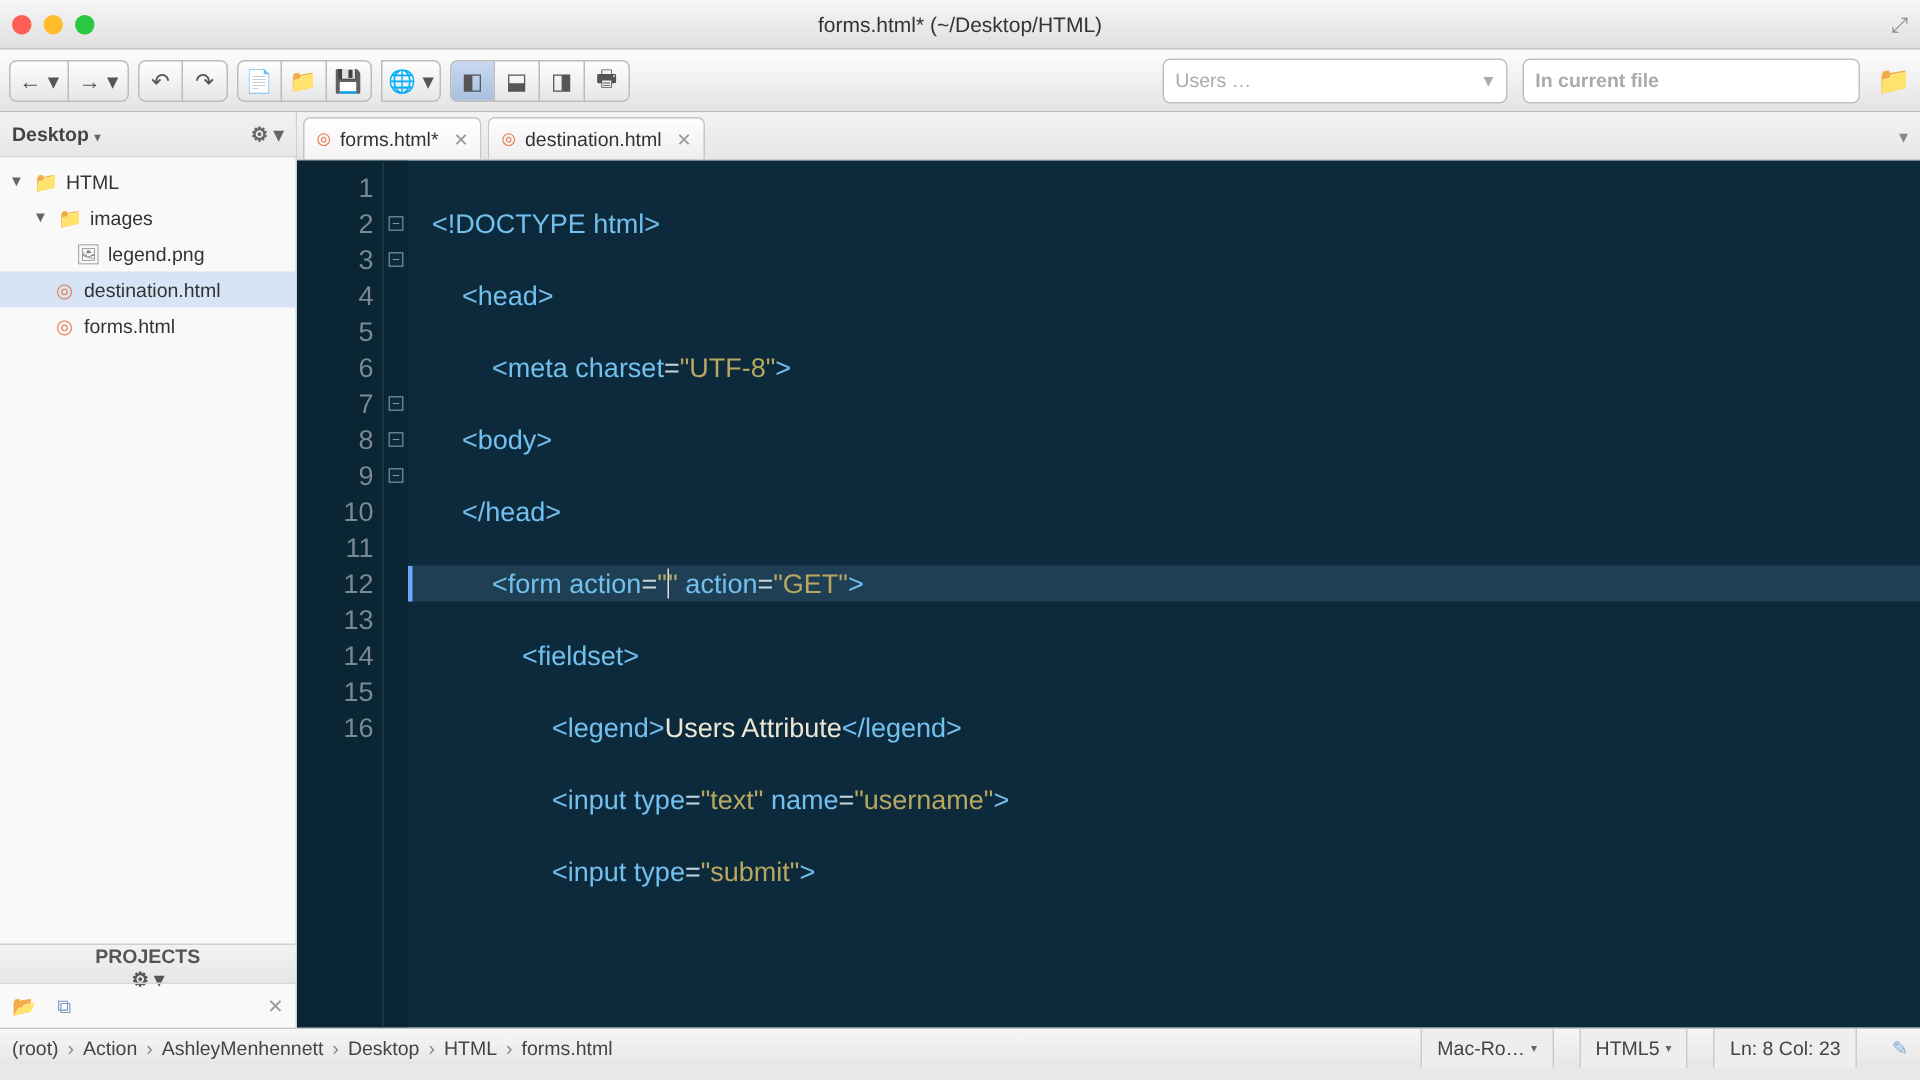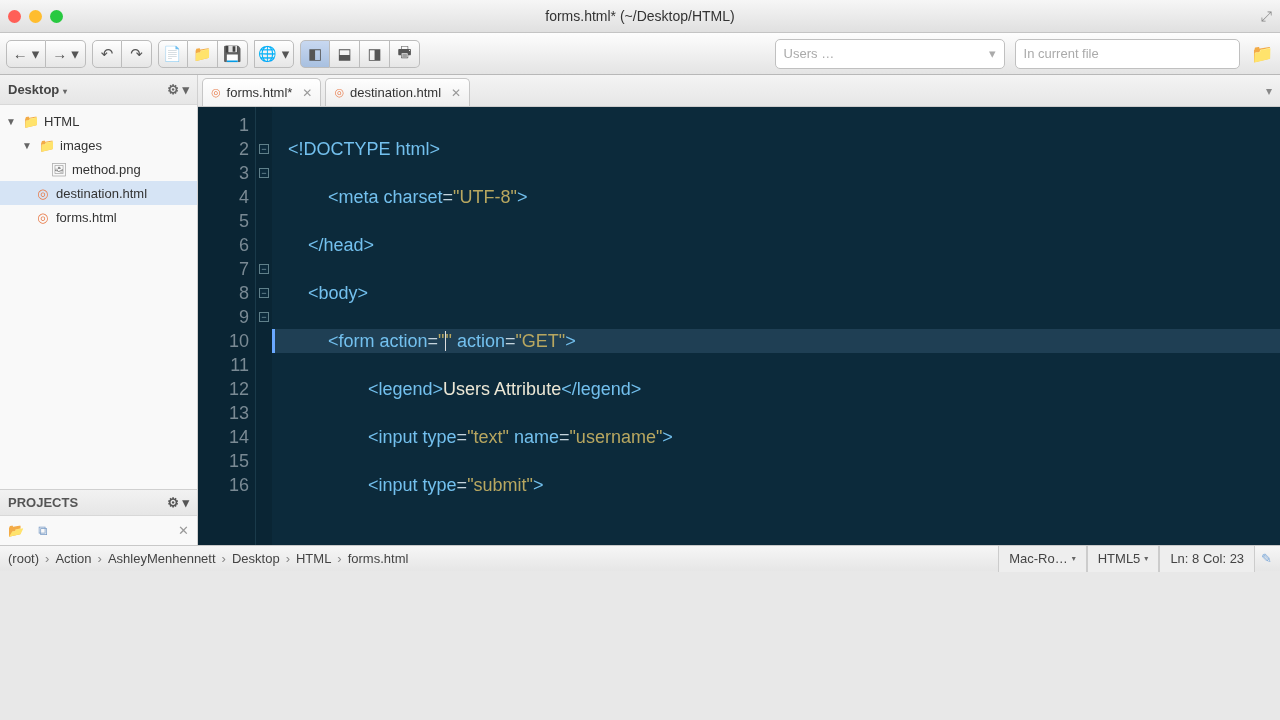--- a/index.html
+++ b/index.html
@@ -17,39 +17,39 @@
 .toolbar { height:42px; background:linear-gradient(#fdfdfd,#e4e4e4); border-bottom:1px solid #b8b8b8; display:flex; align-items:center; padding:0 6px; gap:6px; }
 .tgroup{display:flex;}
 .tbtn{ width:30px; height:28px; background:linear-gradient(#fefefe,#e6e6e6); border:1px solid #bcbcbc; display:flex; align-items:center; justify-content:center; font-size:15px; color:#555; cursor:pointer; }
 .tgroup .tbtn:first-child{border-radius:5px 0 0 5px;}
 .tgroup .tbtn:last-child{border-radius:0 5px 5px 0;}
 .tgroup .tbtn:not(:first-child){border-left:none;}
 .tbtn.wide{width:40px;}
 .tbtn.active{background:linear-gradient(#c8d8f0,#a8c0e0);}
 .toolbar-spacer{flex:1;}
 .find-box{ width:230px; height:30px; border:1px solid #c0c0c0; border-radius:5px; background:#fff; display:flex; align-items:center; padding:0 8px; color:#aaa; justify-content:space-between;}
-.context-box{ width:225px; height:30px; border:1px solid #c0c0c0; border-radius:5px; background:#fff; display:flex; align-items:center; padding:0 8px; color:#aaa; margin-left:4px;}
+.context-box{ width:225px; height:30px; border:1px solid #c0c0c0; border-radius:5px; background:#fff; display:flex; align-items:center; padding:0 8px; color:#aaa; margin-left:4px;font-weight:bold;}
 .folder-tbtn{margin-left:6px;color:#888;font-size:18px;}
 
 
-.main-area{ display:flex; height:470px; }
+.main-area{ display:flex; height:610px; }
 
 
 .sidebar{ width:198px; background:#f9f9f9; border-right:1px solid #d0d0d0; display:flex; flex-direction:column; }
 .sb-head{ height:30px; background:linear-gradient(#f2f2f2,#e6e6e6); display:flex; align-items:center; padding:0 8px; font-weight:bold; color:#444; justify-content:space-between; border-bottom:1px solid #d8d8d8;}
 .sb-head .gear{color:#666;}
 .tree{ flex:1; padding:4px 0; overflow:auto; font-size:13px; color:#333; }
 .tree-row{ display:flex; align-items:center; height:24px; padding-left:6px; cursor:pointer; gap:4px; }
 .tree-row.sel{ background:#d6e4f5; }
 .tri{ width:12px; font-size:10px; color:#666; }
 .ficon{ width:18px; text-align:center; }
 .ficon.folder{color:#7aa7d8;}
 .ficon.img{color:#888;}
 .ficon.html{color:#e87b4a;}
-.projects-head{ height:26px; background:linear-gradient(#f2f2f2,#e6e6e6); border-top:1px solid #d0d0d0; display:flex; align-items:center; padding:0 8px; font-weight:bold; color:#555; justify-content:space-between;}
+.projects-head{ height:26px; background:linear-gradient(#f2f2f2,#e6e6e6); border-top:1px solid #d0d0d0; display:flex; align-items:center; padding:0 8px; font-weight:bold; color:#555; justify-content:space-between;flex-direction:column;}
 .proj-btns{ height:30px; border-top:1px solid #d8d8d8; display:flex; align-items:center; padding:0 8px; color:#7a9cc6; gap:14px;}
 .proj-btns .x{margin-left:auto; color:#999;}
 
 
 .editor-panel{ flex:1; display:flex; flex-direction:column; background:#fff; }
 .tabbar{ height:32px; background:linear-gradient(#f4f4f4,#e6e6e6); border-bottom:1px solid #ccc; display:flex; align-items:flex-end; padding-left:4px;}
 .tab{ height:28px; background:linear-gradient(#fefefe,#eee); border:1px solid #c6c6c6; border-bottom:none; border-radius:5px 5px 0 0; display:flex; align-items:center; padding:0 8px; margin-right:4px; gap:6px; font-size:13px; color:#333; cursor:pointer;}
 .tab .tabicon{color:#e87b4a; font-size:11px;}
 .tab .close{color:#999; font-size:12px; margin-left:4px;}
 .tab.active{ background:linear-gradient(#fff,#f4f4f4); }
@@ -67,21 +67,21 @@
 .tag{color:#73c0ee;}
 .attr{color:#73c0ee;}
 .str{color:#b8a760;}
 .txt{color:#ece7d5;}
 .pun{color:#c5d4dd;}
 .caret{ display:inline-block; width:1px; height:20px; background:#ddd; vertical-align:middle; margin-top:-3px;}
 
 
 .statusbar{ height:26px; background:linear-gradient(#f6f6f6,#e6e6e6); border-top:1px solid #c8c8c8; display:flex; align-items:center; padding:0 8px; font-size:13px; color:#444;}
 .crumb-sep{ margin:0 6px; color:#888;}
-.status-right{ margin-left:auto; display:flex; align-items:center; gap:0;}
+.status-right{ margin-left:auto; display:flex; align-items:center; gap:17px;}
 .status-pill{ background:#eee; border-left:1px solid #ccc; border-right:1px solid #ccc; padding:0 10px; height:26px; display:flex; align-items:center; gap:4px;}
 .tri-sm{font-size:8px; color:#666;}
 .stat-icon{color:#7aa7d8; margin-left:6px;}
 </style>
 </head>
 <body>
 
 <div class="titlebar">
   <div class="traffic">
     <div class="dot red"></div>
@@ -139,21 +139,21 @@
           <span class="ficon folder">📁</span>
           <span>HTML</span>
       </div>
       <div class="tree-row" style="padding-left:22px">
         <span class="tri">▼</span>
           <span class="ficon folder">📁</span>
           <span>images</span>
       </div>
       <div class="tree-row" style="padding-left:50px">
         <span class="ficon img">🖼</span>
-          <span>method.png</span>
+          <span>legend.png</span>
       </div>
       <div class="tree-row sel" style="padding-left:34px">
         <span class="ficon html">◎</span>
           <span>destination.html</span>
       </div>
       <div class="tree-row" style="padding-left:34px">
         <span class="ficon html">◎</span>
           <span>forms.html</span>
       </div>
     </div>
@@ -225,24 +225,26 @@
         <div class="fm"></div>
           <div class="fm"></div>
           <div class="fm"></div>
           <div class="fm"></div>
           <div class="fm"></div>
           <div class="fm"></div>
           <div class="fm"></div>
       </div>
       <div class="code">
 <div class="row"><span class="tag">&lt;!DOCTYPE</span><span class="pun"> </span><span class="attr">html</span><span class="tag">&gt;</span></div>
+<div class="row">    <span class="tag">&lt;head&gt;</span></div>
 <div class="row">        <span class="tag">&lt;meta</span><span class="pun"> </span><span class="attr">charset</span><span class="pun">=</span><span class="str">"UTF-8"</span><span class="tag">&gt;</span></div>
+<div class="row">    <span class="tag">&lt;body&gt;</span></div>
 <div class="row">    <span class="tag">&lt;/head&gt;</span></div>
-<div class="row">    <span class="tag">&lt;body&gt;</span></div>
 <div class="row hl">        <span class="tag">&lt;form</span><span class="pun"> </span><span class="attr">action</span><span class="pun">=</span><span class="str">"</span><span class="caret"></span><span class="str">"</span><span class="pun"> </span><span class="attr">action</span><span class="pun">=</span><span class="str">"GET"</span><span class="tag">&gt;</span></div>
+<div class="row">            <span class="tag">&lt;fieldset&gt;</span></div>
 <div class="row">                <span class="tag">&lt;legend&gt;</span><span class="txt">Users Attribute</span><span class="tag">&lt;/legend&gt;</span></div>
 <div class="row">                <span class="tag">&lt;input</span><span class="pun"> </span><span class="attr">type</span><span class="pun">=</span><span class="str">"text"</span><span class="pun"> </span><span class="attr">name</span><span class="pun">=</span><span class="str">"username"</span><span class="tag">&gt;</span></div>
 <div class="row">                <span class="tag">&lt;input</span><span class="pun"> </span><span class="attr">type</span><span class="pun">=</span><span class="str">"submit"</span><span class="tag">&gt;</span></div>
 
 
 
 
       </div>
     </div>
   </div>

